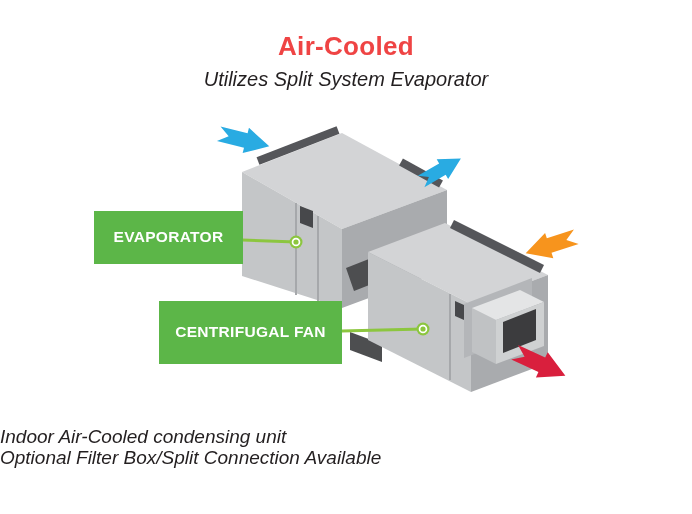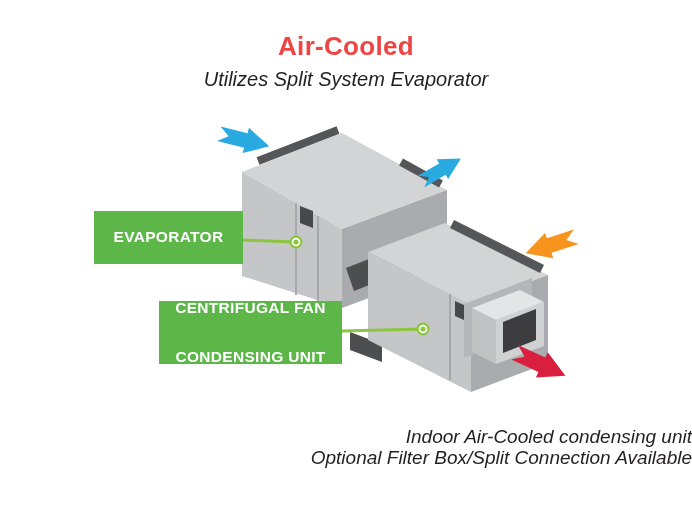--- a/index.html
+++ b/index.html
@@ -6,21 +6,21 @@
   .stage{position:relative;width:692px;height:514px;overflow:hidden;background:#fff;
          font-family:"Liberation Sans",sans-serif;}
   .hdr{position:absolute;left:0;top:0;width:692px;text-align:center;}
   .title{margin:0;padding-top:31px;font-size:26px;font-weight:800;letter-spacing:.3px;}
   .subtitle{margin:6px 0 0 0;font-size:20px;font-style:italic;font-weight:500;color:#231F20;}
   .illus{position:absolute;left:0;top:0;width:692px;height:514px;}
   .tag{position:absolute;display:flex;flex-direction:column;align-items:center;justify-content:center;
        color:#fff;font-weight:800;font-size:15.5px;line-height:1.3;letter-spacing:.3px;text-align:center;}
   .tag-evap{left:50px;top:211px;width:149px;height:53px;margin-left:44px;}
   .tag-cond{left:159px;top:301px;width:183px;height:63px;}
-  .caption{position:absolute;left:0;top:427px;width:692px;text-align:right;
+  .caption{position:absolute;left:0;top:427px;width:692px;text-align:left;
            font-size:19px;line-height:20.5px;font-style:italic;font-weight:500;}
 </style>
 </head>
 <body>
 
 <div class="stage">
 
   <div class="hdr">
     <h1 class="title" style="color: #ef4444;">Air-Cooled</h1>
     <div class="subtitle">Utilizes Split System Evaporator</div>
@@ -78,21 +78,20 @@
       <polygon points="-28,-8 2,-8 2,-14 28,0 2,14 2,8 -28,8 -17,0" transform="translate(540,364) rotate(25)" fill="#D91F3D"></polygon>
     </g>
   </svg>
 
   <div class="tag tag-evap" style="background-color: rgb(92, 182, 72);">
     <span>EVAPORATOR</span>
   </div>
 
   <div class="tag tag-cond" style="background-color: rgb(92, 182, 72); gap: 28px;">
     <span>CENTRIFUGAL FAN</span>
-    <span>CONDENSING UNIT</span>
   </div>
 
   <div class="caption" style="color: rgb(35, 31, 32);">
     <div>Indoor Air-Cooled condensing unit</div>
     <div>Optional Filter Box/Split Connection Available</div>
   </div>
 
 </div>
 
 </body></html>

